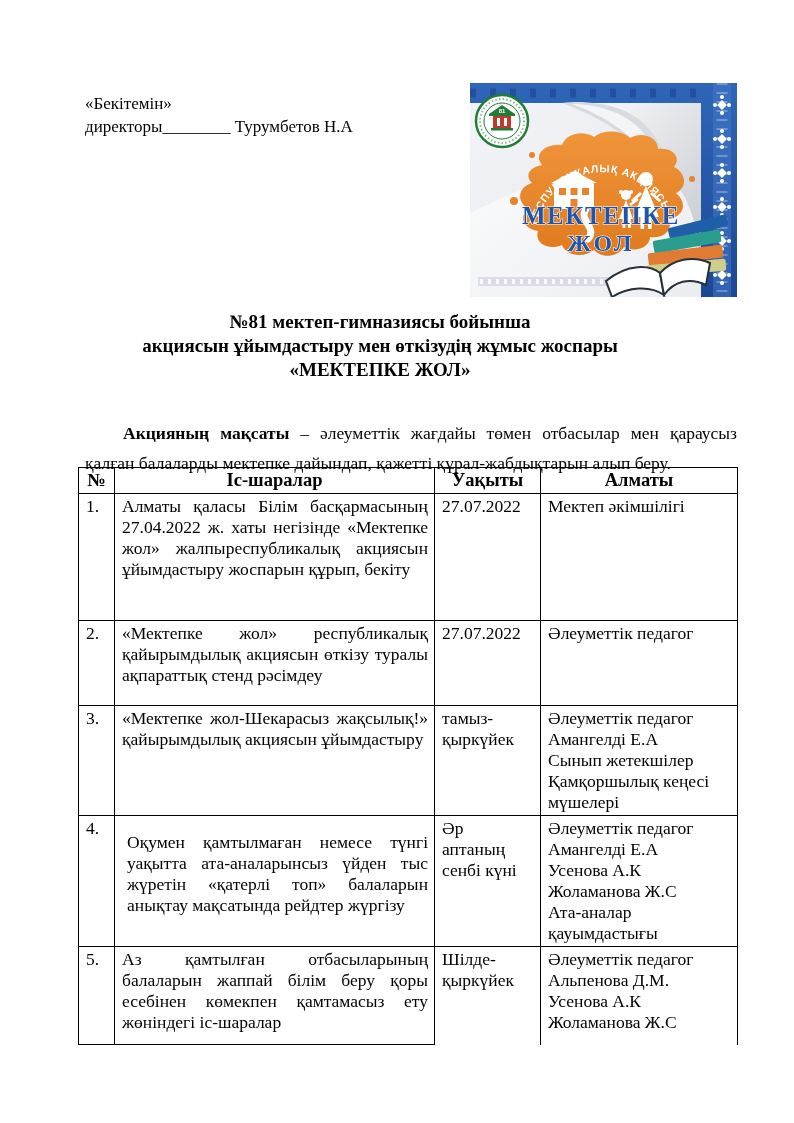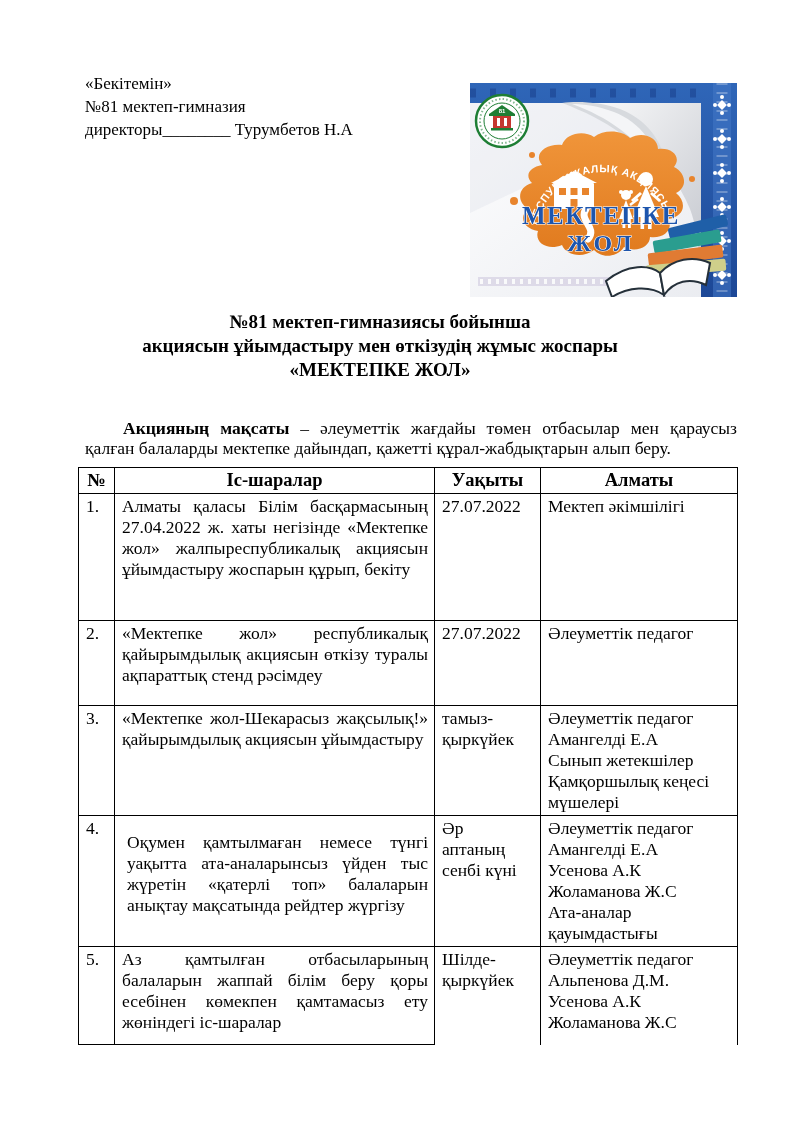--- a/index.html
+++ b/index.html
@@ -5,34 +5,34 @@
   html,body{margin:0;padding:0;}
   body{
     width:794px;height:1123px;
     background:#ffffff;
     position:relative;
     font-family:"Liberation Serif","DejaVu Serif",serif;
     color:#000;
     overflow:hidden;
   }
   .approval{
-    position:absolute;left:85px;top:72px;
+    position:absolute;left:85px;top:92px;
     font-size:17px;line-height:23px;white-space:nowrap;
   }
   .approval .u{text-decoration:underline;}
   .logo-box{
     position:absolute;left:470px;top:83px;width:267px;height:214px;
   }
   .doc-title{
     position:absolute;left:0;top:310px;width:760px;
     text-align:center;font-weight:bold;font-size:19px;line-height:24px;
   }
   .intro{
     position:absolute;left:85px;top:400px;width:652px;
-    font-size:17.5px;line-height:20px;text-align:justify;text-indent:38px;
+    font-size:17.5px;line-height:30px;text-align:justify;text-indent:38px;
   }
   .intro .lead{font-weight:bold;}
   table.plan{
     position:absolute;left:78px;top:467px;width:659px;
     border-collapse:collapse;table-layout:fixed;
   }
   table.plan col.c-num{width:36px;}
   table.plan col.c-act{width:320px;}
   table.plan col.c-time{width:106px;}
   table.plan col.c-resp{width:197px;}
@@ -56,21 +56,20 @@
   tbody tr:nth-child(5){height:98px;}
   tbody tr:nth-child(4) td.activity{padding-top:16px;padding-left:12px;}
   tbody tr:nth-child(5) td.time,
   tbody tr:nth-child(5) td.resp{border-bottom:none;}
 </style>
 </head>
 <body>
 
 <div class="approval">
   <div>«Бекітемін»</div>
-  <div>№81 мектеп-гимназия</div>
   <div>директоры________ Турумбетов Н.А</div>
 </div>
 
 <div class="logo-box">
   <svg viewBox="0 0 267 214" width="267" height="214">
     <defs>
       <linearGradient id="bgGrad" x1="0" y1="0" x2="1" y2="1">
         <stop offset="0" stop-color="#ffffff"></stop>
         <stop offset="1" stop-color="#e9ebf0"></stop>
       </linearGradient>

